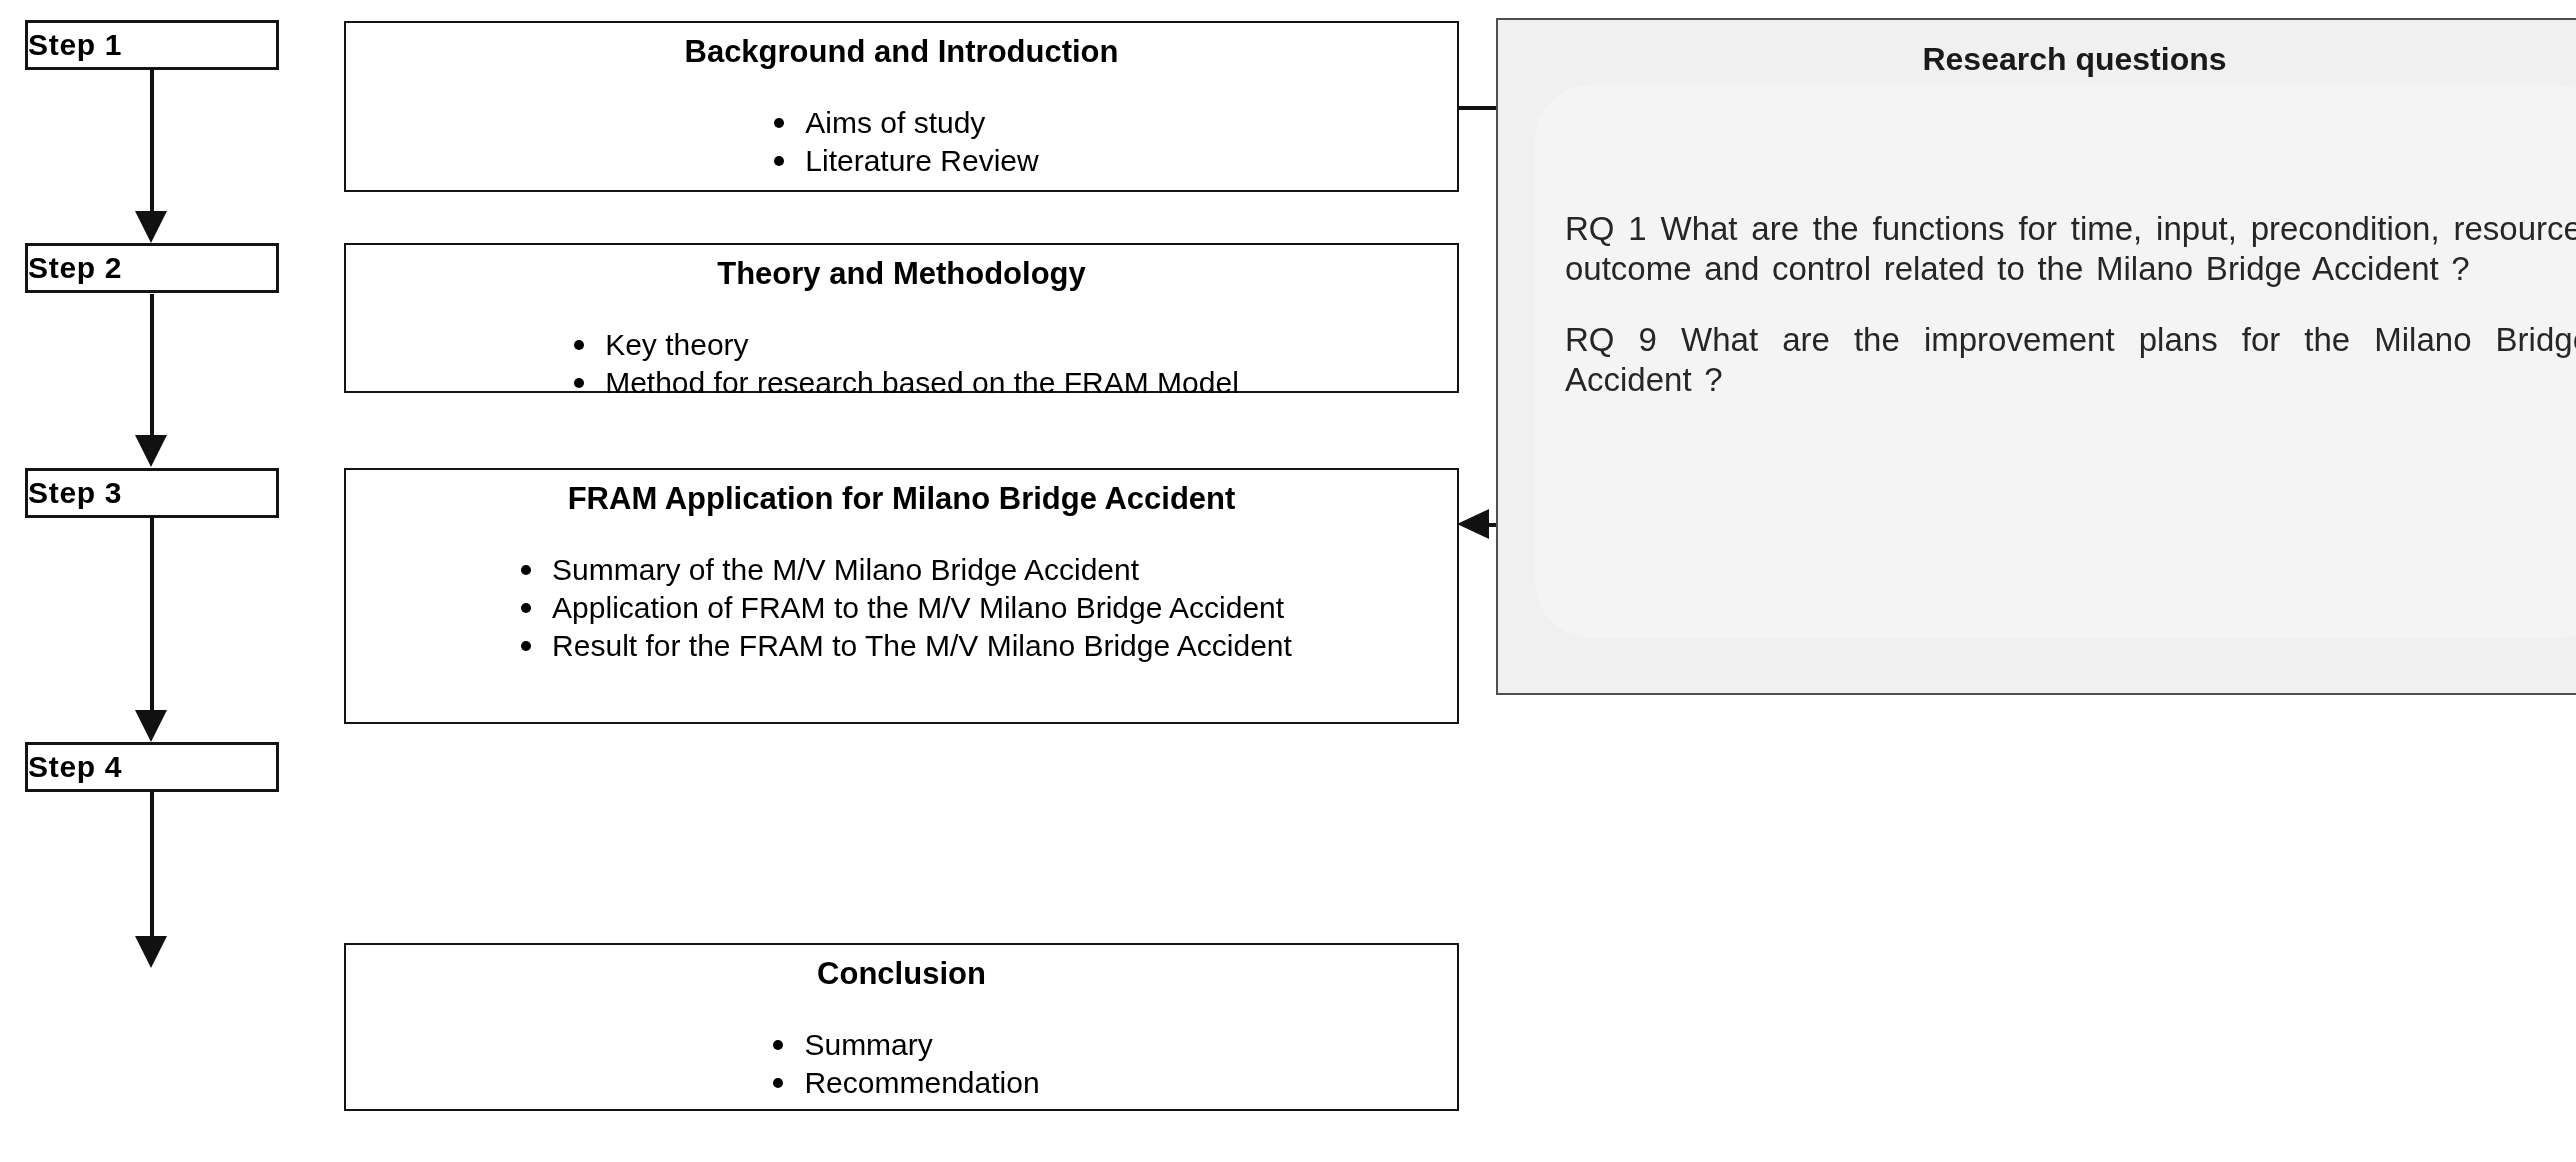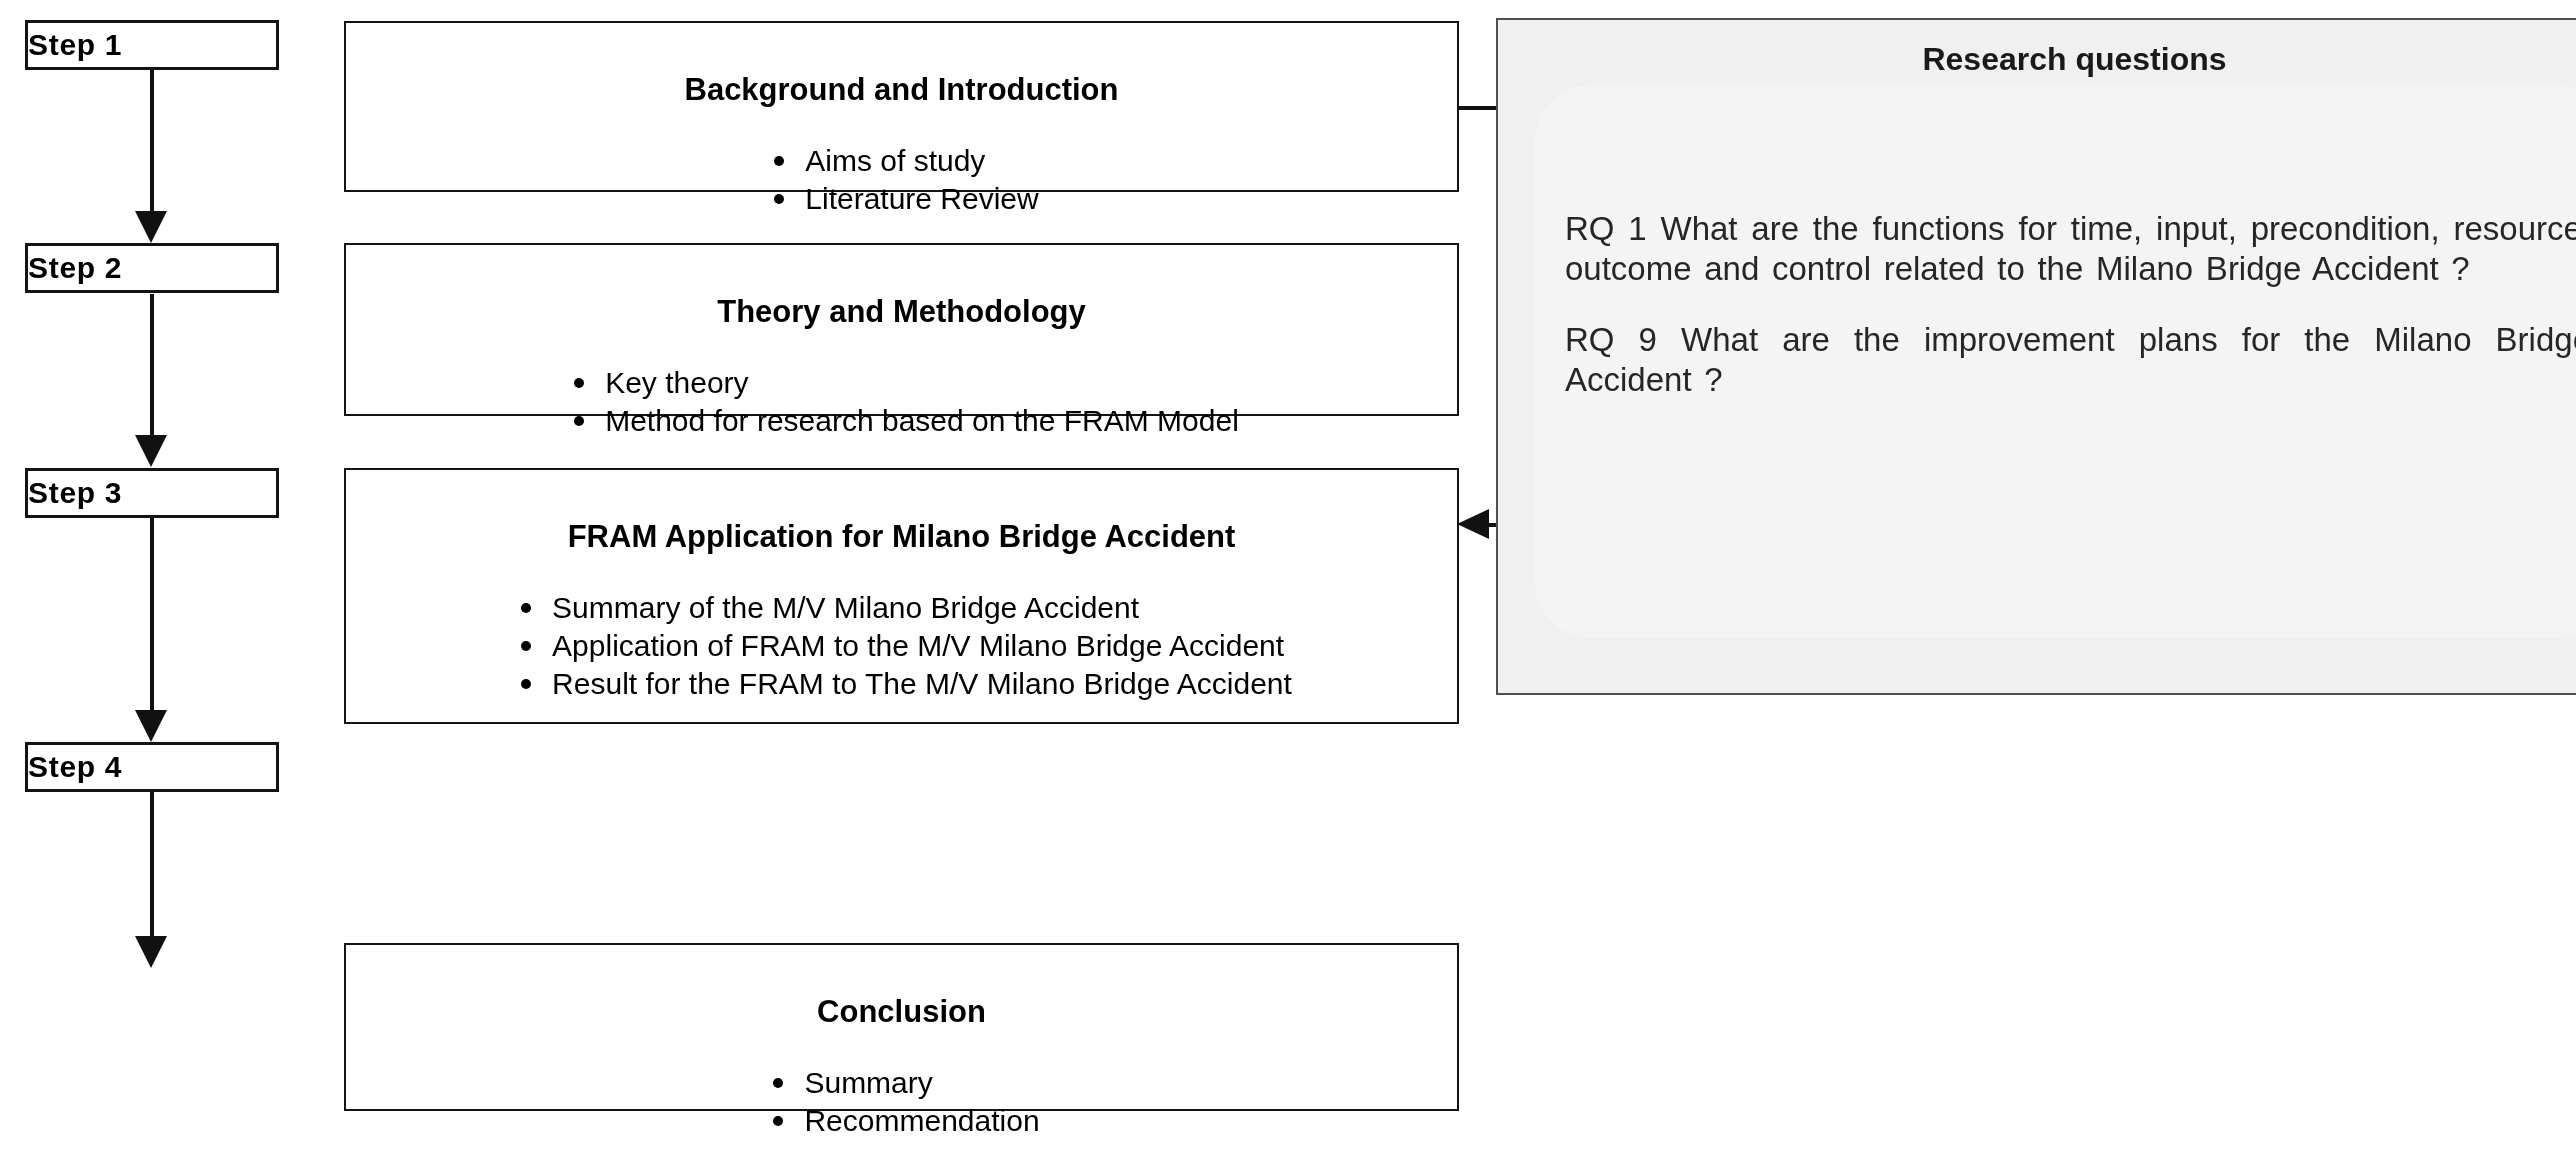--- a/index.html
+++ b/index.html
@@ -63,21 +63,20 @@
     display:flex;
     flex-direction:column;
     align-items:center;
     padding-top:10px;
   }
   .box-title{
     font-size:31px;
     font-weight:bold;
     line-height:37px;
     text-align:right;
-    margin-top:38px;
   }
   .box-list{
     list-style:none;
     margin-top:34px;
     text-align:left;
   }
   .box-list li{
     position:relative;
     font-size:30px;
     line-height:38px;
@@ -192,21 +191,21 @@
   </div>
 
   <div class="content-box" style="top:21px;height:171px">
     <h2 class="box-title">Background and Introduction</h2>
     <ul class="box-list">
       <li>Aims of study</li>
       <li>Literature Review</li>
     </ul>
   </div>
 
-  <div class="content-box" style="top:243px;height:173px">
+  <div class="content-box" style="top:243px;height:150px">
     <h2 class="box-title">Theory and Methodology</h2>
     <ul class="box-list">
       <li>Key theory</li>
       <li>Method for research based on the FRAM Model</li>
     </ul>
   </div>
 
   <div class="content-box" style="top:468px;height:256px">
     <h2 class="box-title">FRAM Application for Milano Bridge Accident</h2>
     <ul class="box-list">

